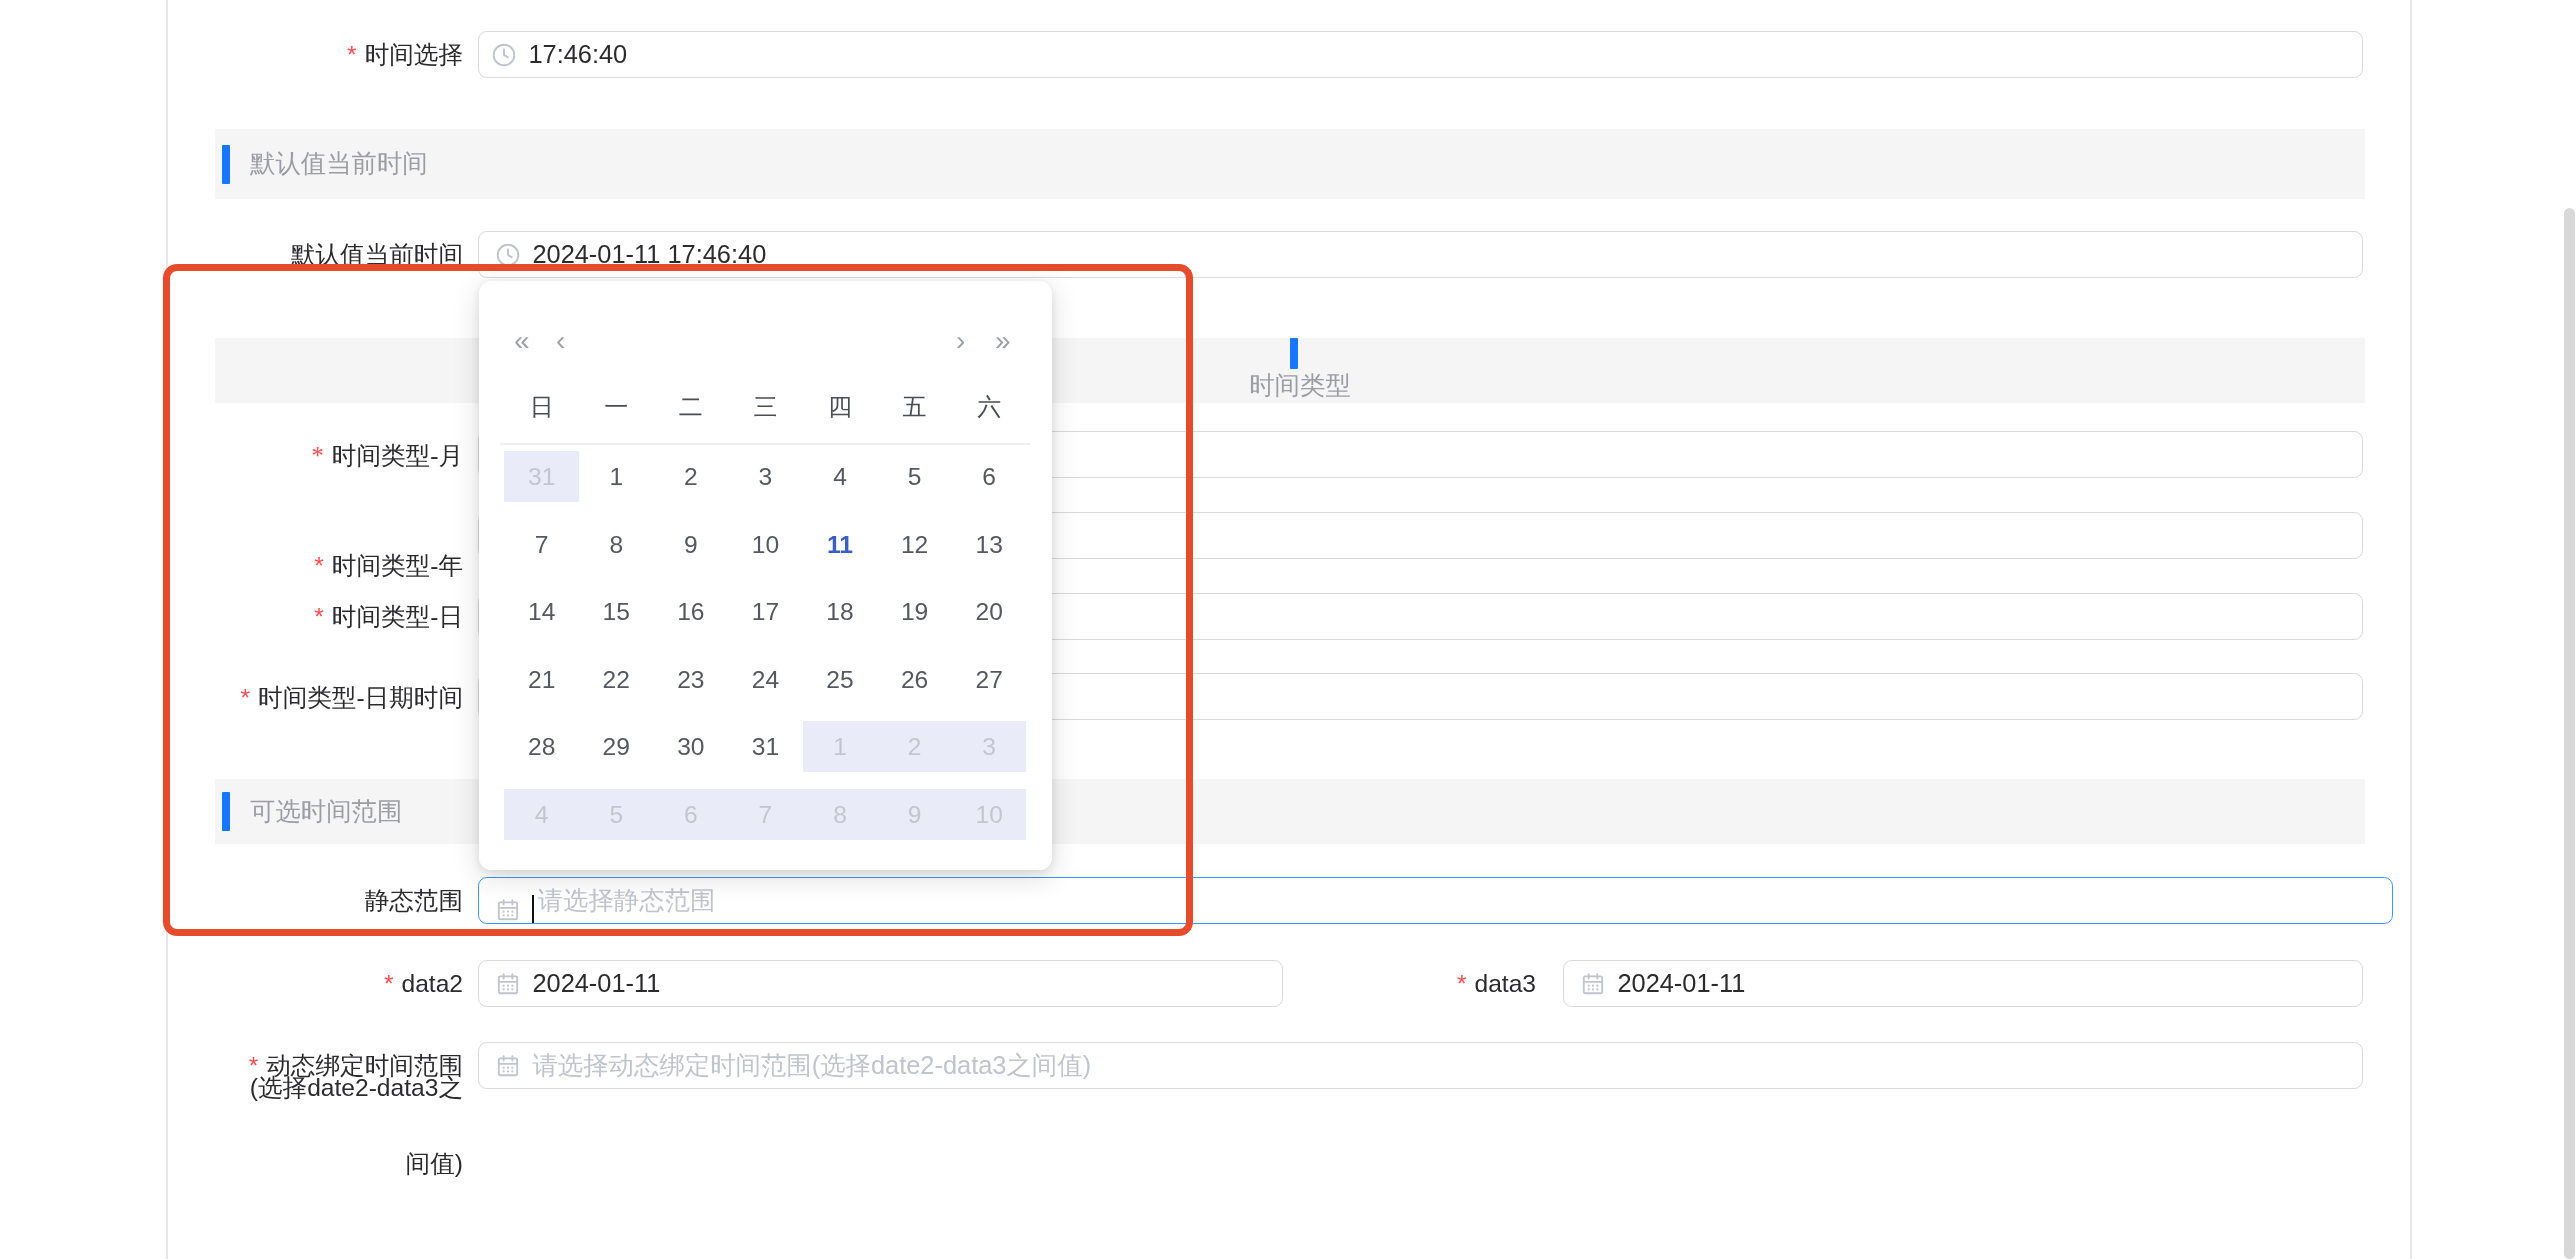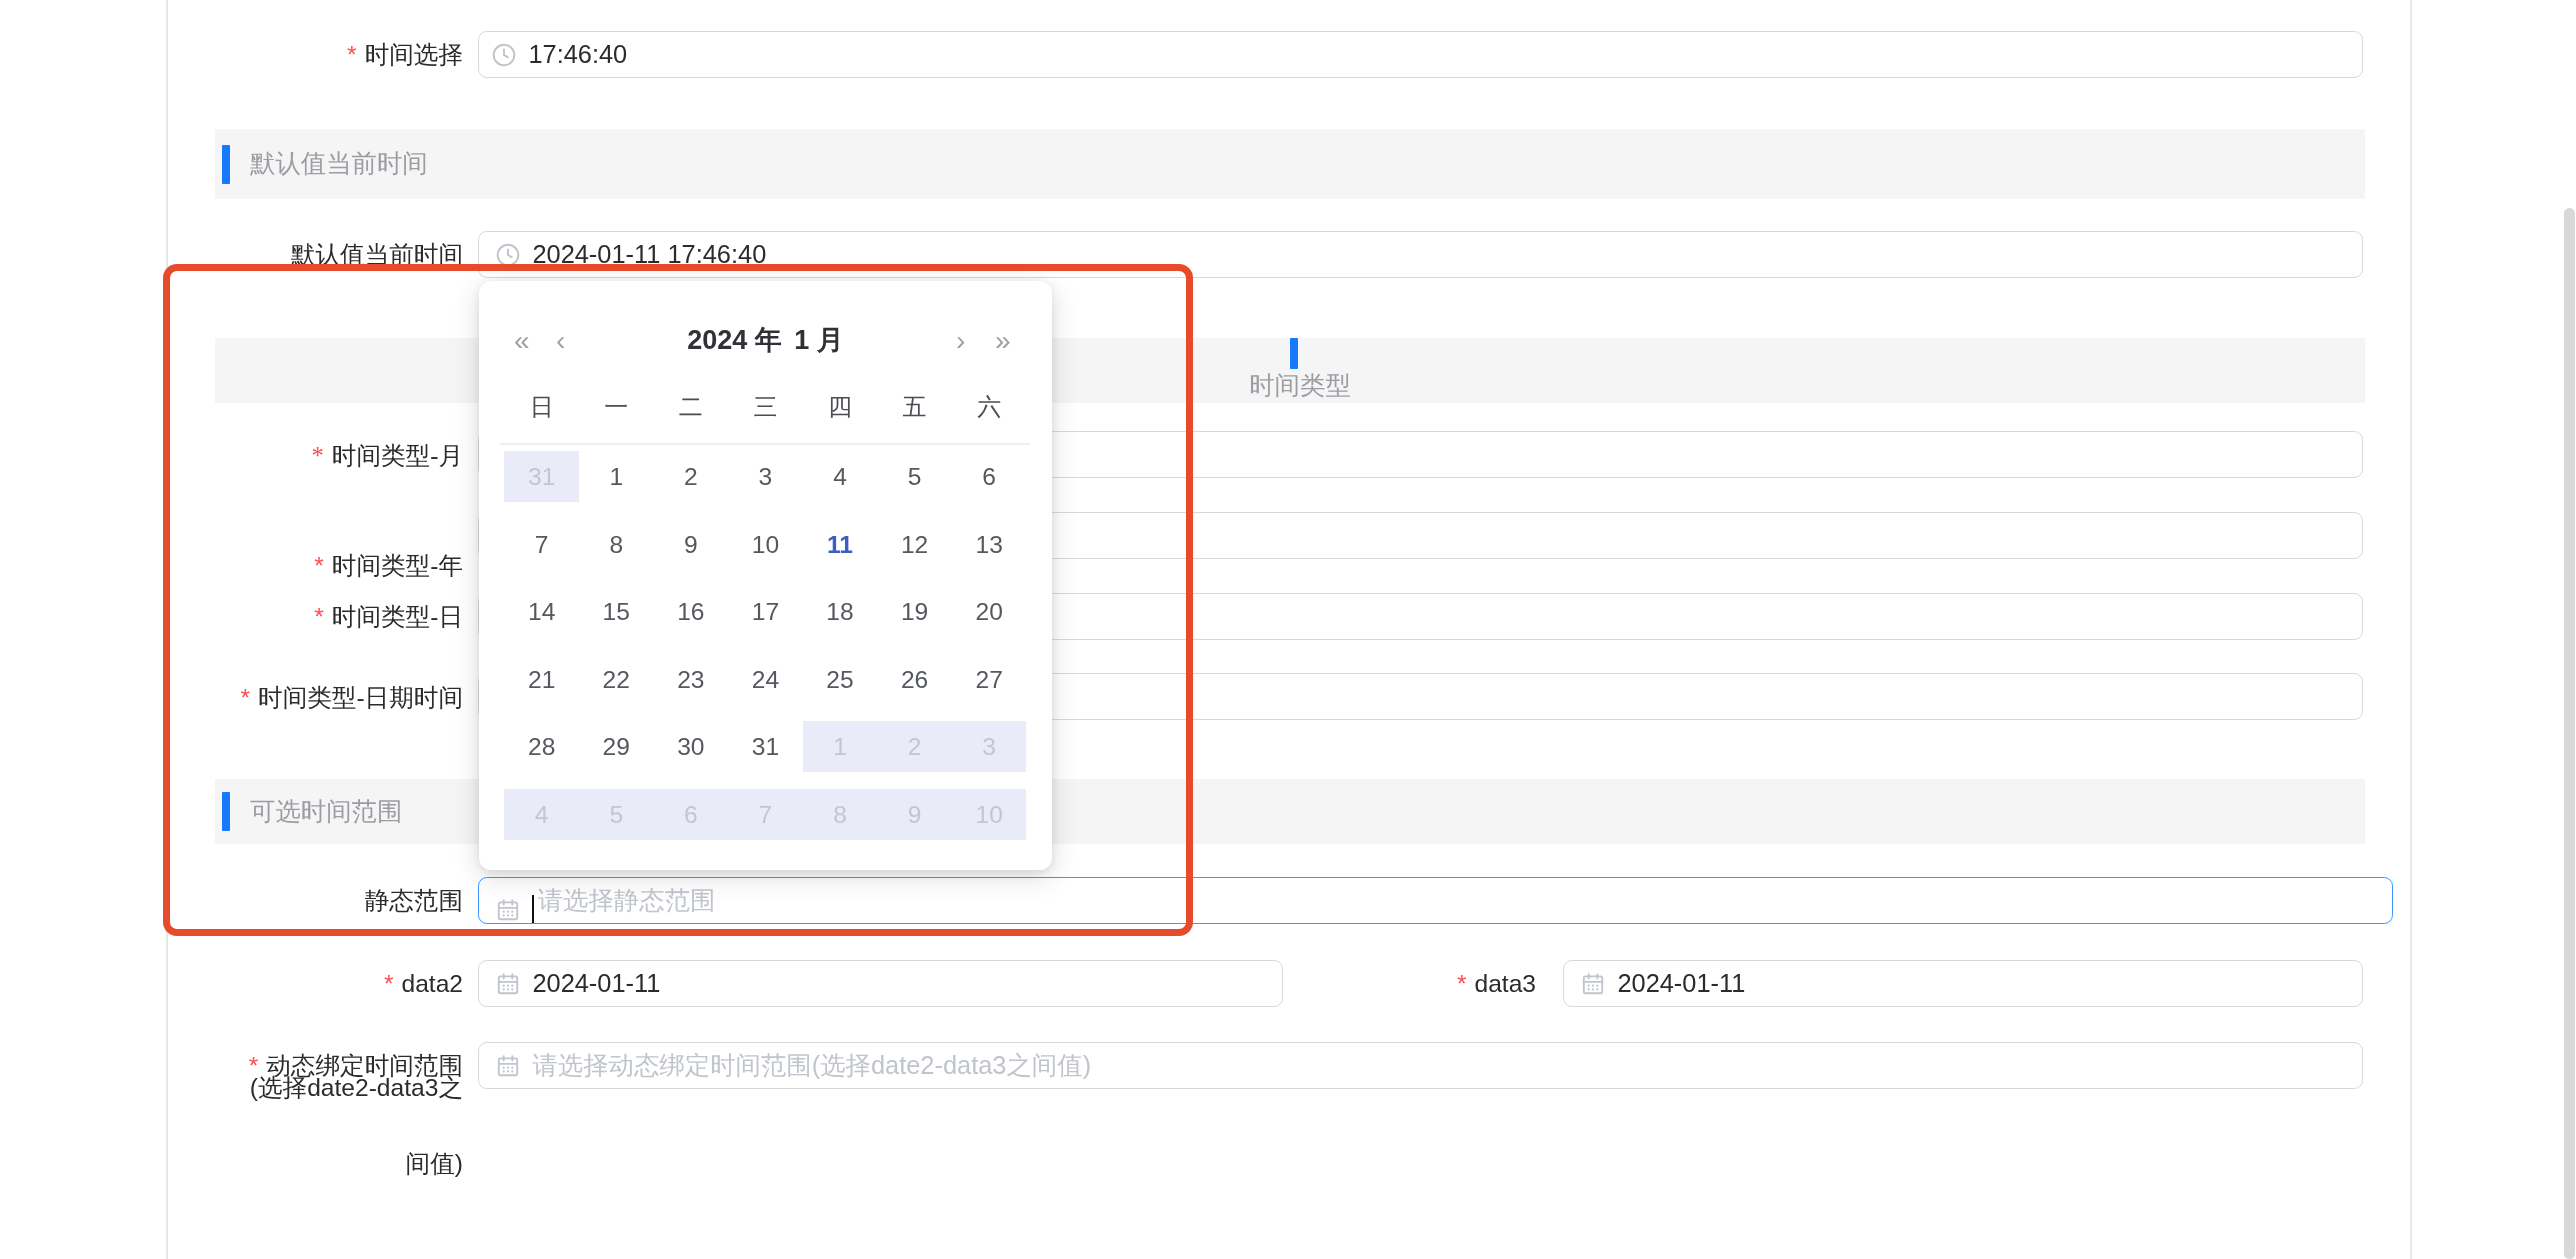--- a/index.html
+++ b/index.html
@@ -217,21 +217,20 @@
         <circle cx="12" cy="17" r="1"></circle>
         <circle cx="16" cy="17" r="1"></circle>
       </g>
     </svg>
   <input placeholder="请选择动态绑定时间范围(选择date2-data3之间值)" style="">
 </div>
 
 <div class="cal-panel">
   <span class="cal-nav pp">«</span>
   <span class="cal-nav p">‹</span>
-  <div class="cal-title"><span class="yr">2024 年</span><span>1 月</span></div>
   <span class="cal-nav n">›</span>
   <span class="cal-nav nn">»</span>
   <div class="cal-weekdays">
       <div>日</div>
       <div>一</div>
       <div>二</div>
       <div>三</div>
       <div>四</div>
       <div>五</div>
       <div>六</div>

